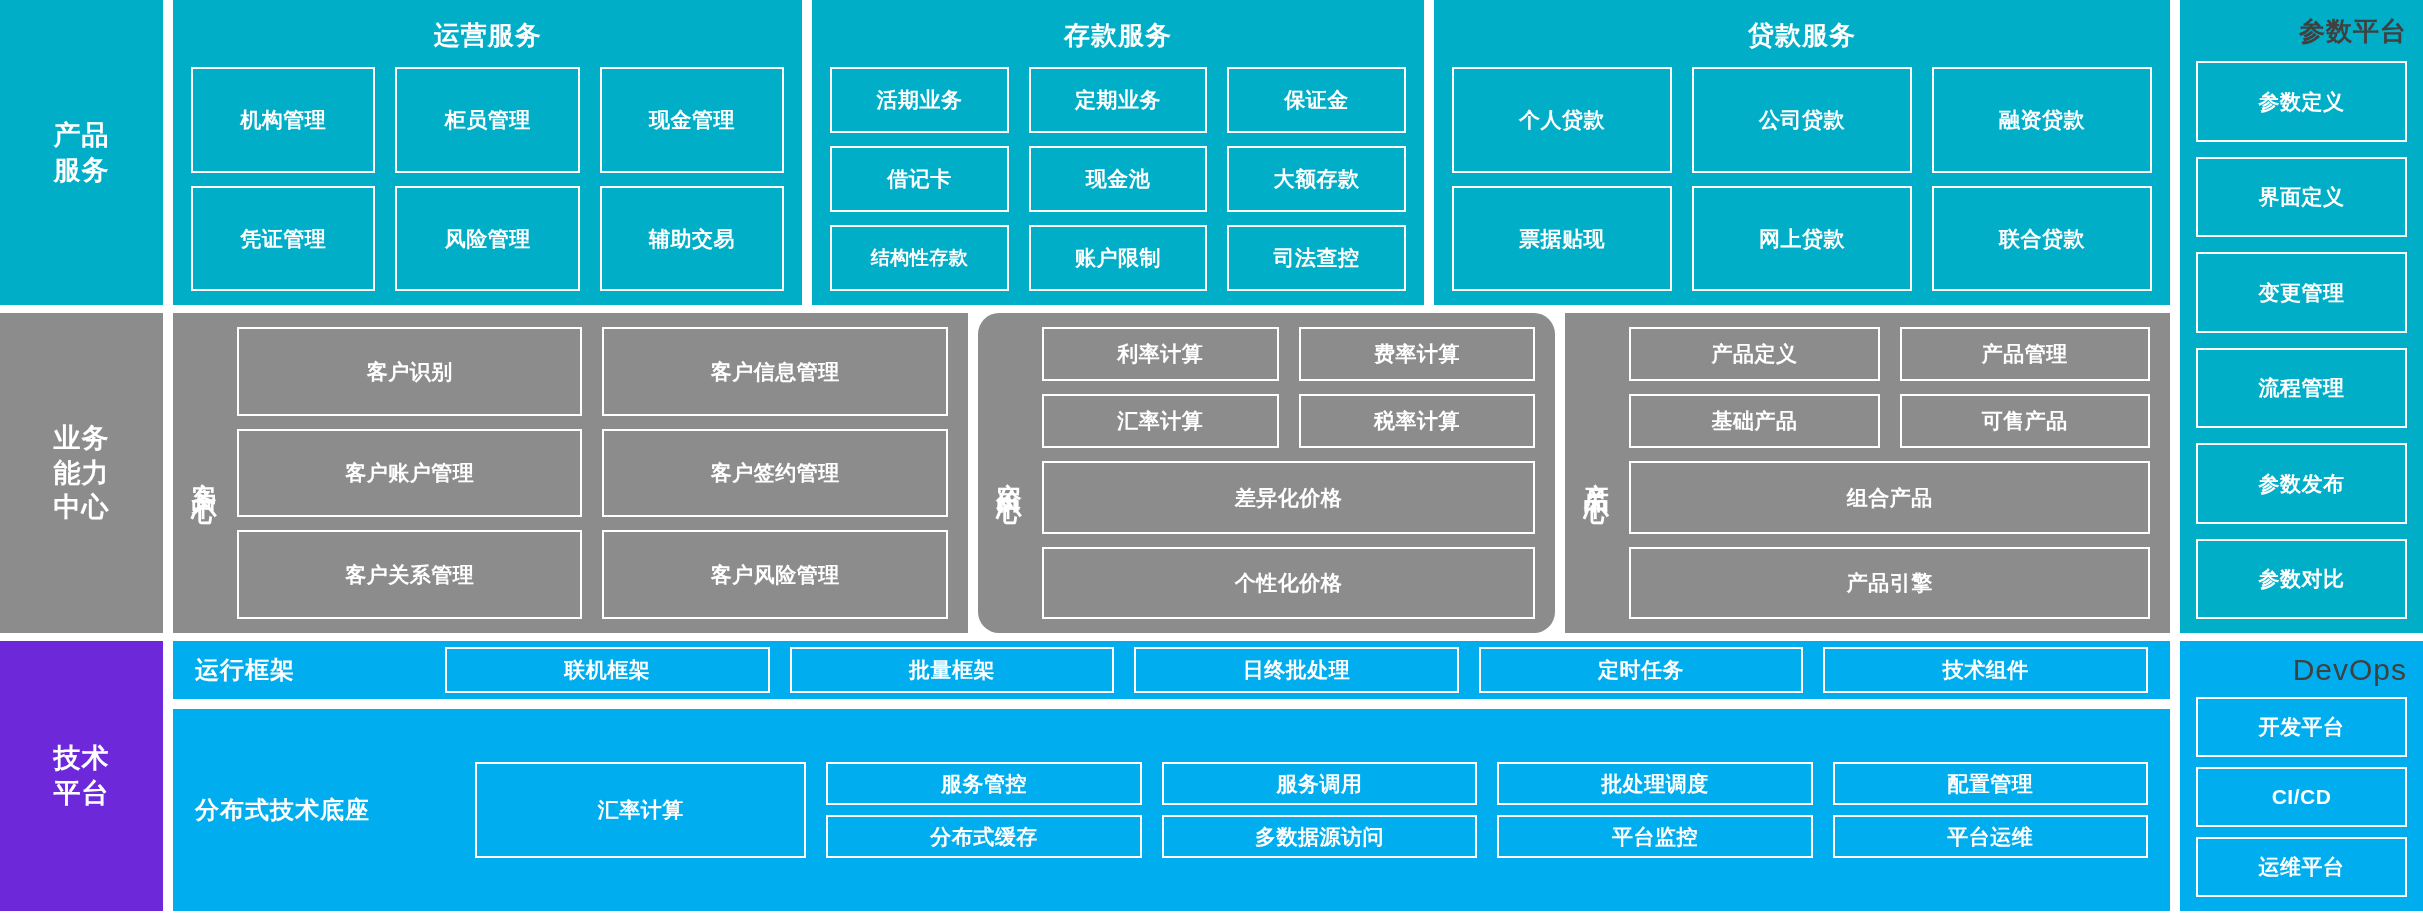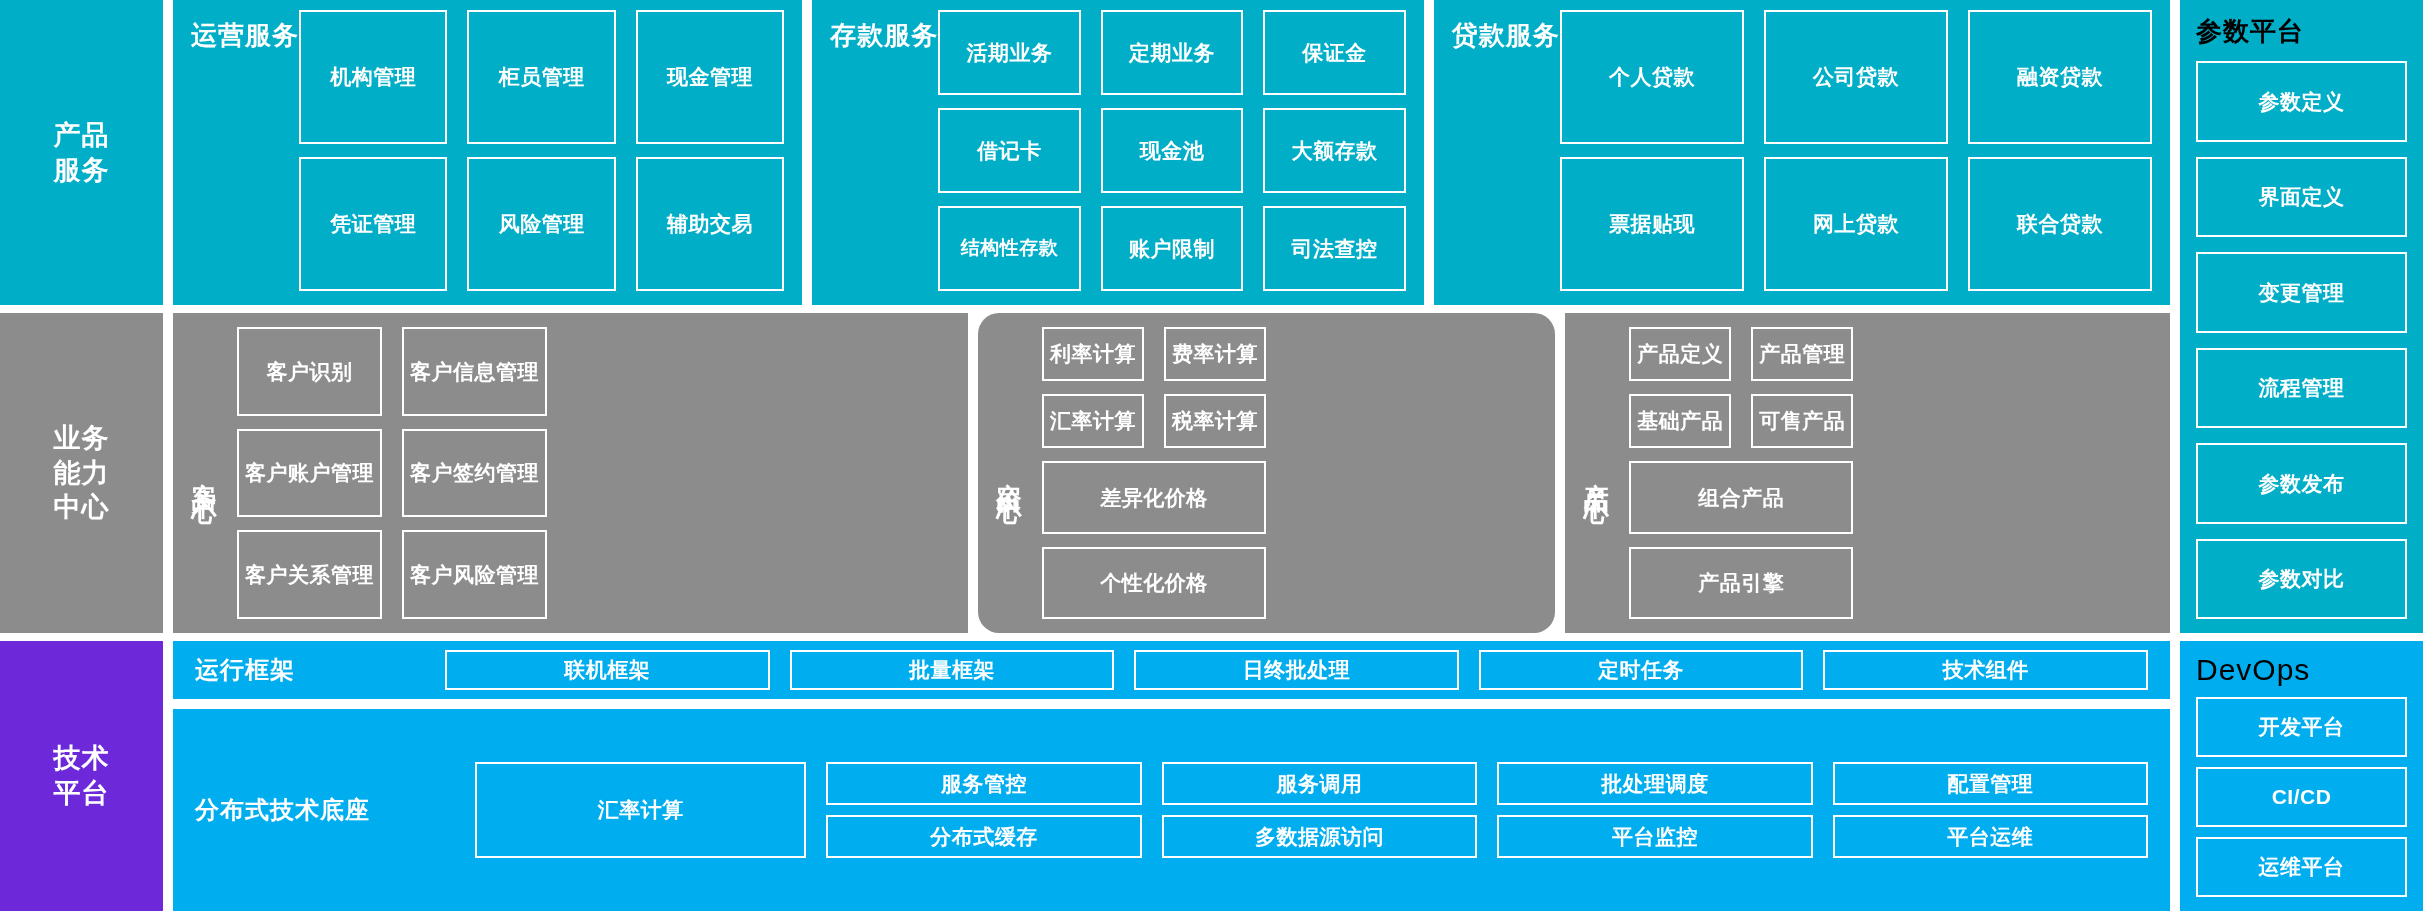--- a/index.html
+++ b/index.html
@@ -36,21 +36,21 @@
   .rail-blue  { background: #6d28d9; }
 
   
   .mid { flex: 1 1 auto; display: flex; gap: 10px; min-width: 0; }
 
   
   .rightcol { width: 243px; flex: 0 0 243px; }
 
   
   .group {
-    display: flex; flex-direction: row;
+    display: flex; flex-direction: column;
     min-width: 0;
     padding: 10px 18px 14px 18px;
   }
   .group-teal { background: #00AEC7; }
   .group-gray { background: #8C8C8C; }
 
   .group-title {
     color: #fff; font-size: 26px; font-weight: bold;
     text-align: center; padding: 8px 0 14px 0;
     letter-spacing: 1px;
@@ -112,22 +112,22 @@
 
   
   .platform {
     height: 100%;
     display: flex; flex-direction: column;
     padding: 8px 16px 14px 16px;
   }
   .platform-teal { background: #00AEC7; }
   .platform-blue { background: #00AEEF; }
   .platform-title {
-    color: #000000; font-size: 26px; font-weight: bold;
-    text-align: left; padding: 6px 0 12px 0; letter-spacing: 1px;
+    color: #404040; font-size: 26px; font-weight: bold;
+    text-align: right; padding: 6px 0 12px 0; letter-spacing: 1px;
   }
   .platform-title.devops { font-size: 30px; font-weight: normal; padding: 4px 0 10px 0; }
   .platform-list { display: flex; flex-direction: column; gap: 15px; flex: 1 1 auto; }
   .platform-list > .tile { flex: 1 1 0; }
   .platform-list.tight { gap: 10px; }
 </style>
 </head>
 <body>
 
 <div class="page">
@@ -261,21 +261,21 @@
   <div class="band band-tech">
 
     <div class="rail rail-blue">
       <span>技术<br>平台</span>
     </div>
 
     <div class="tech-mid">
 
       <div class="tech-row tech-row-1">
         <div class="tech-rowlabel" style="width:230px;">运行框架</div>
-        <div class="tech-tiles" style="height:40px;">
+        <div class="tech-tiles" style="height:46px;">
           <div class="tile">联机框架</div>
           <div class="tile">批量框架</div>
           <div class="tile">日终批处理</div>
           <div class="tile">定时任务</div>
           <div class="tile">技术组件</div>
         </div>
       </div>
 
       <div class="tech-row tech-row-2">
         <div class="tech-rowlabel">分布式技术底座</div>

